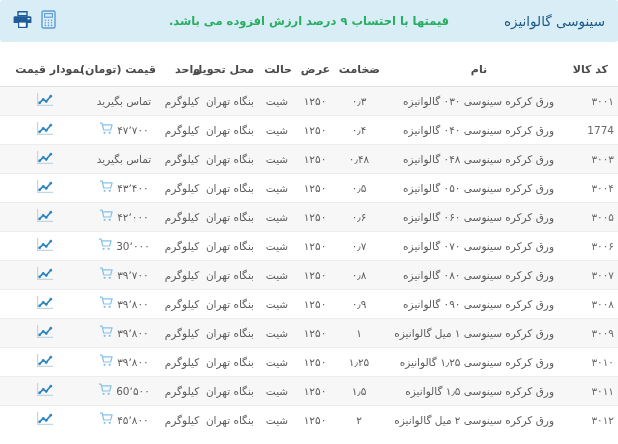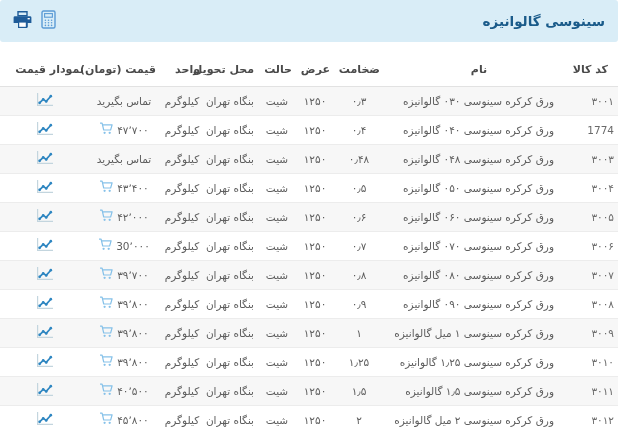--- a/index.html
+++ b/index.html
@@ -16,21 +16,21 @@
     height: 42px;
     background: #d9edf7;
     border-radius: 3px;
     display: flex;
     align-items: center;
     justify-content: space-between;
     padding: 0 13px;
   }
   .page-title {
     font-size: 13.5px;
-    font-weight: bold;
+    font-weight: normal;
     color: #1a5b8a;
     white-space: nowrap;
   }
   .vat-notice {
     position: absolute;
     left: 50%;
     top: 50%;
     transform: translate(-50%, -50%);
     font-size: 11.5px;
     font-weight: bold;
@@ -93,20 +93,21 @@
   }
   .chart-link { display: inline-flex; align-items: center; cursor: pointer; }
 </style>
 </head>
 <body>
 
 <div class="app">
 
   <header class="topbar">
     <div class="page-title">سینوسی گالوانیزه</div>
+    <div class="vat-notice">قیمتها با احتساب ۹ درصد ارزش افزوده می باشد.</div>
     <div class="topbar-actions">
       <button class="icon-btn" title="">
         <span>
           <svg width="15" height="19" viewBox="0 0 15 19">
             <rect x="1" y="1" width="13" height="17" rx="1.5" fill="none" stroke="#5b9bd5" stroke-width="1.4"></rect>
             <rect x="3.6" y="3.6" width="7.8" height="3.6" fill="none" stroke="#5b9bd5" stroke-width="1.1"></rect>
             <g fill="#5b9bd5">
               <circle cx="4.4" cy="10.2" r="0.8"></circle>
                 <circle cx="7.5" cy="10.2" r="0.8"></circle>
                 <circle cx="10.6" cy="10.2" r="0.8"></circle>
@@ -490,21 +491,21 @@
     <tr>
       <td class="cell-code">۳۰۱۱</td>
       <td class="cell-name">ورق کرکره سینوسی ۱٫۵ گالوانیزه</td>
       <td>۱٫۵</td>
       <td>۱۲۵۰</td>
       <td>شیت</td>
       <td>بنگاه تهران</td>
       <td>کیلوگرم</td>
       <td>
         <span class="cell-price-inner">
-          <span>۴۰٬۵۰۰</span>
+          <span>60٬۵۰۰</span>
           <span class="cart">
             <svg width="14" height="13" viewBox="0 0 14 13">
               <path d="M1 1.2 h2.1 l1.6 6.8 h6.9 l1.5 -5.2 H4" fill="none" stroke="#85c1e9" stroke-width="1.2" stroke-linejoin="round"></path>
               <circle cx="5.6" cy="10.8" r="1.15" fill="#85c1e9"></circle>
               <circle cx="10.7" cy="10.8" r="1.15" fill="#85c1e9"></circle>
             </svg>
           </span>
         </span>
       </td>
       <td>

